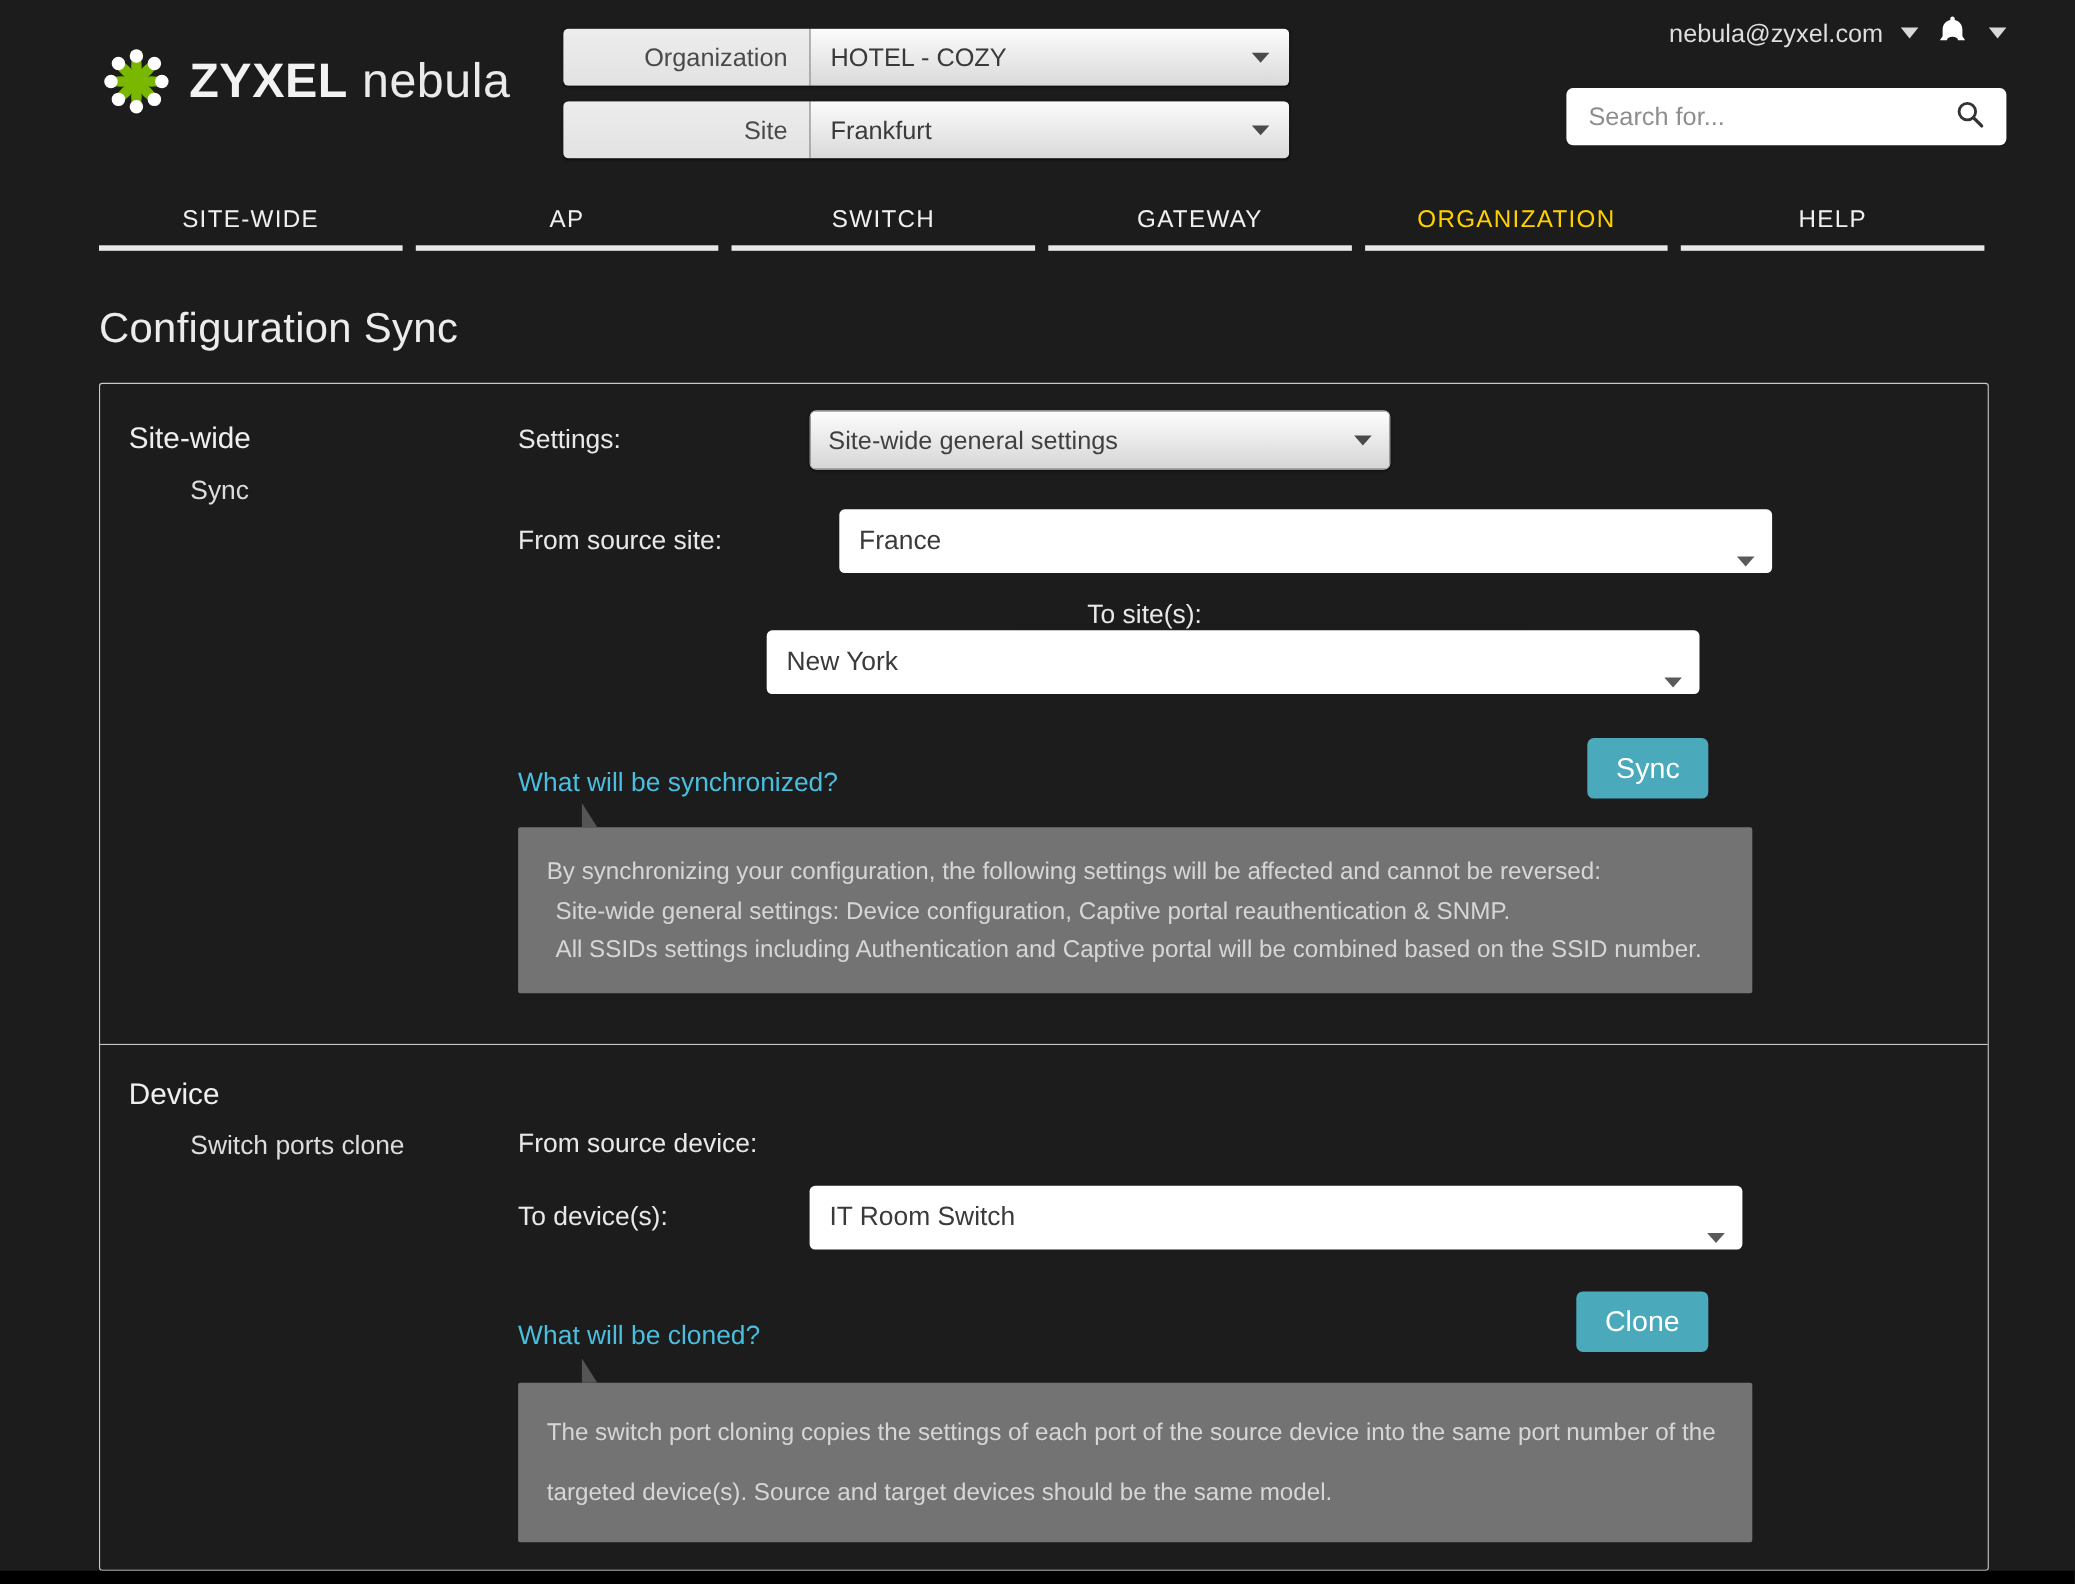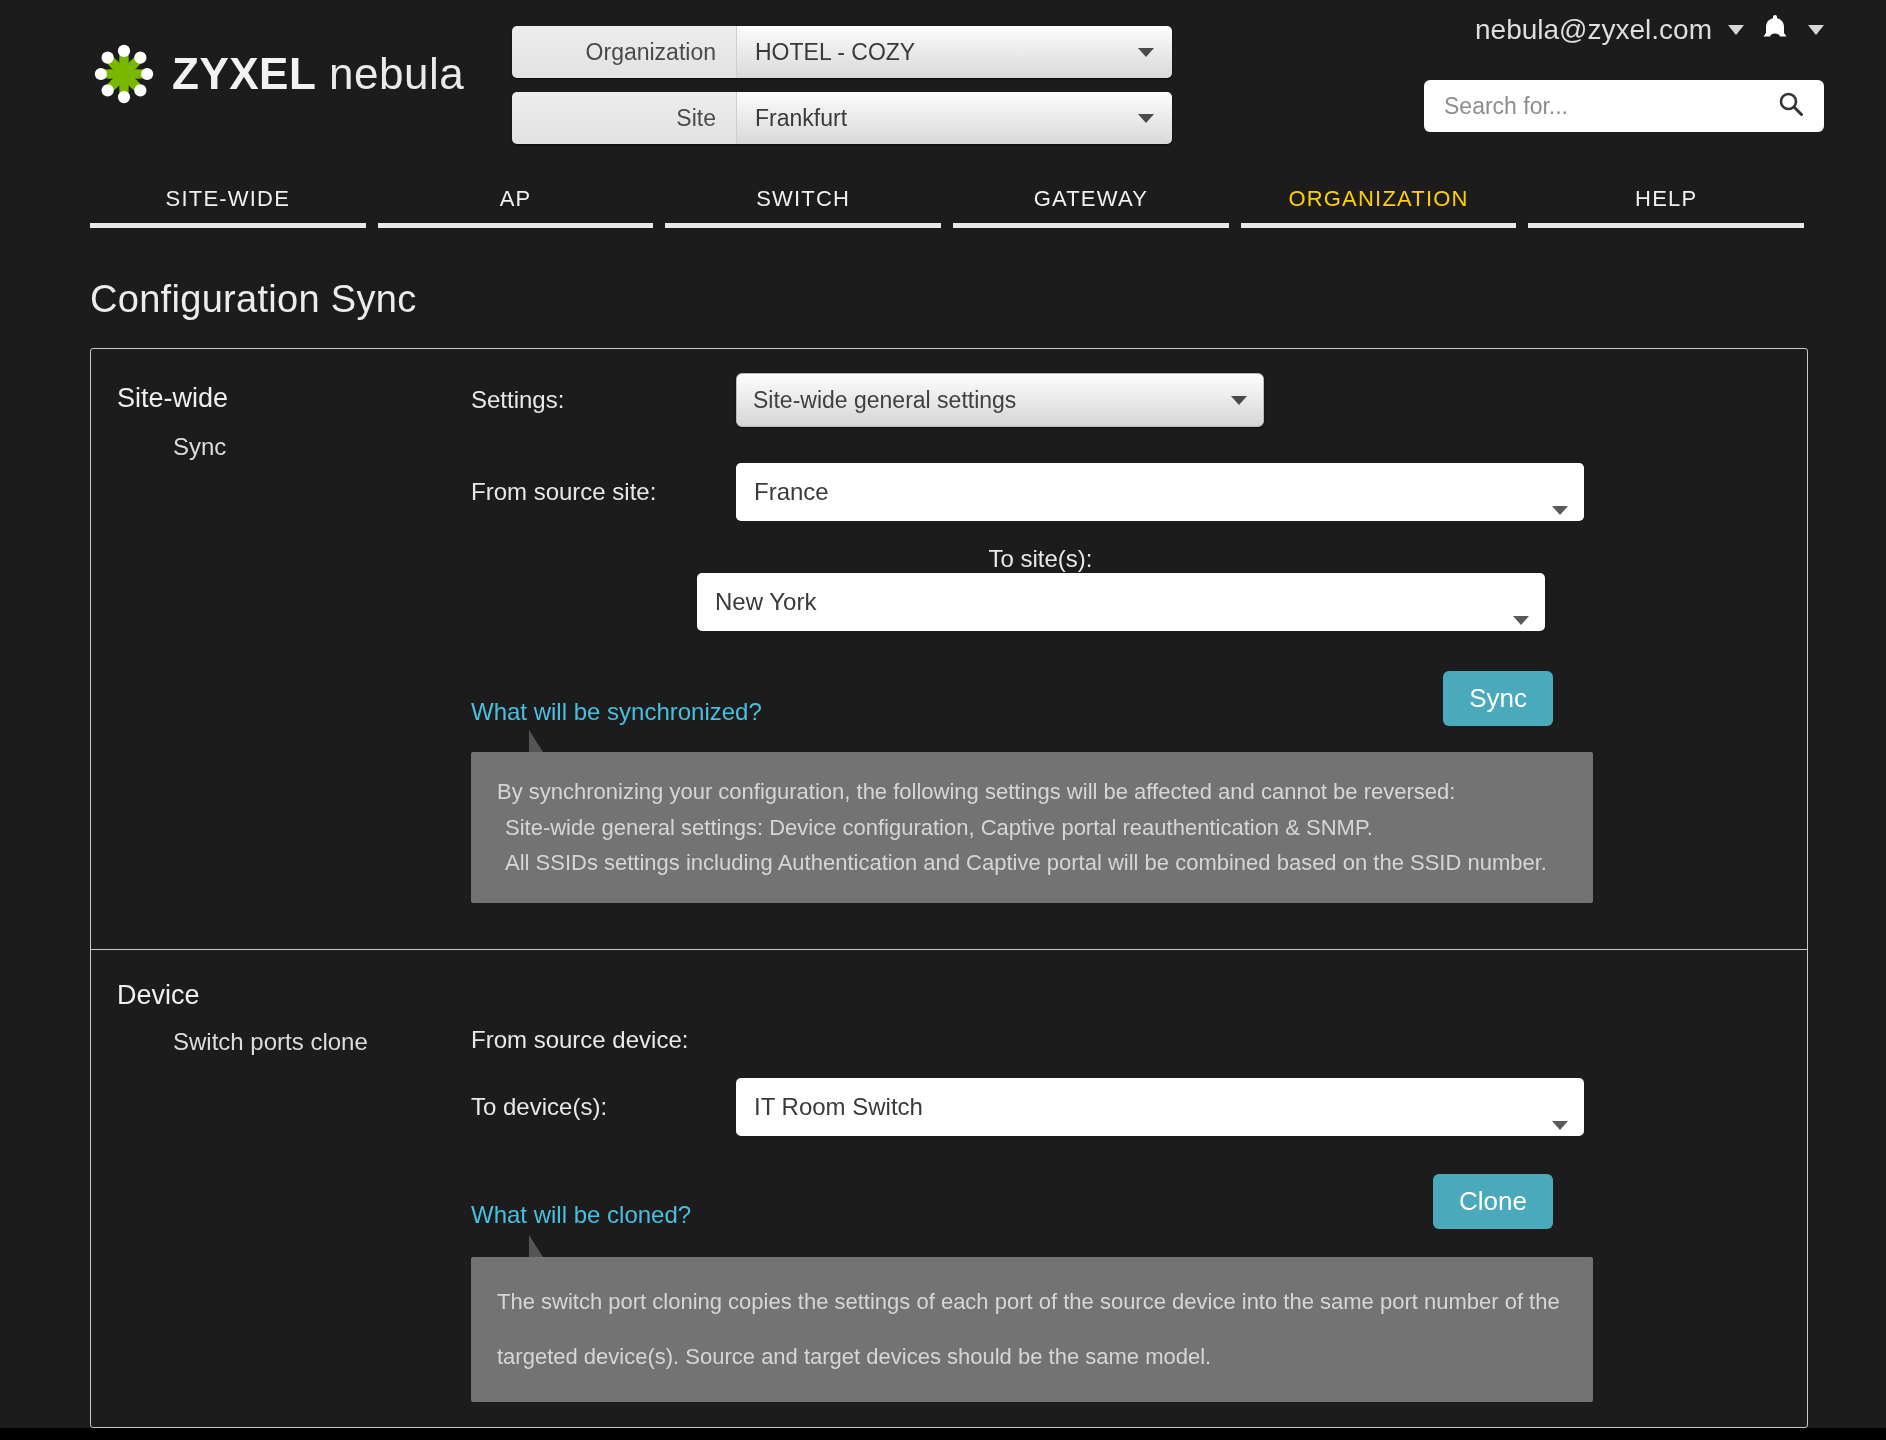--- a/index.html
+++ b/index.html
@@ -45,21 +45,21 @@
   }
   .caret-dn {
     width: 0; height: 0; border-left: 8px solid transparent;
     border-right: 8px solid transparent; border-top: 9px solid #4a4a4a;
   }
 
   .account {
     position: absolute; right: 62px; top: 12px;
     display: flex; align-items: center; gap: 14px;
   }
-  .acct-email { color: #dedede; font-size: 28px; text-align: center; }
+  .acct-email { color: #dedede; font-size: 23px; text-align: center; }
   .acct-caret {
     width: 0; height: 0; border-left: 8px solid transparent;
     border-right: 8px solid transparent; border-top: 10px solid #d8d8d8;
     margin-left: 2px;
   }
   .bell { position: relative; width: 34px; height: 36px; }
 
   .searchbox {
     position: absolute; right: 62px; top: 80px;
     width: 400px; height: 52px; background: #fff; border-radius: 6px;
@@ -293,21 +293,21 @@
       <div class="form" style="top:24px;">
 
         <div class="frow" style="margin-bottom: 36px;">
           <div class="flabel">Settings:</div>
           <div class="sel-grey">
             <span>Site-wide general settings</span>
             <span class="caret-dn"></span>
           </div>
         </div>
 
-        <div class="frow" style="margin-bottom: 24px;">
+        <div class="frow" style="margin-bottom: 24px; gap: 27px;">
           <div class="flabel">From source site:</div>
           <div class="sel-white">
             <span>France</span>
             <span class="mini-caret"></span>
           </div>
         </div>
 
         <div class="frow" style="margin-bottom: 40px; flex-direction: column;">
           <div class="flabel">To site(s):</div>
           <div class="sel-white">

